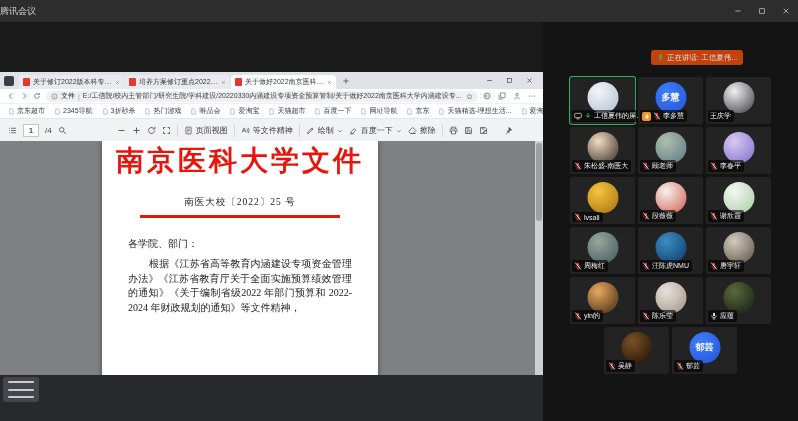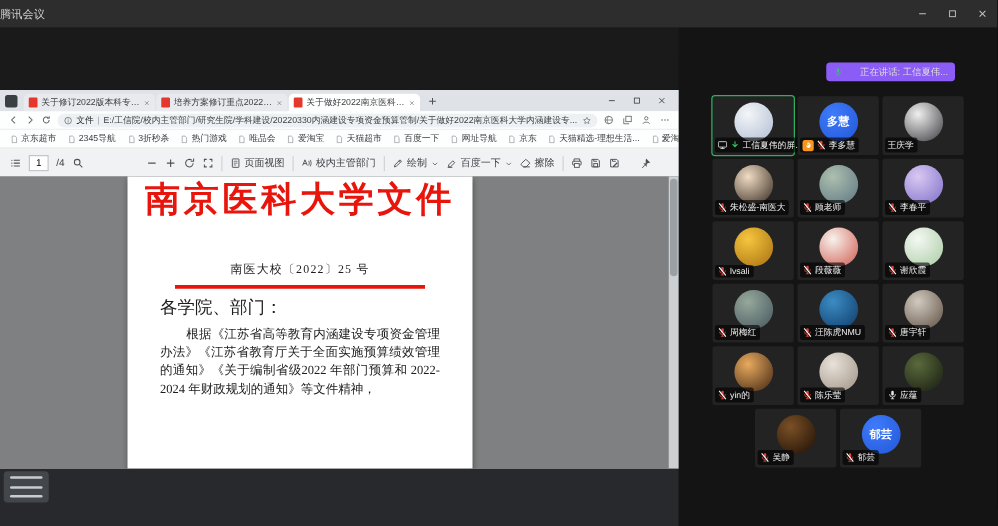--- a/index.html
+++ b/index.html
@@ -54,35 +54,35 @@
   .vsep{width:1px;height:12px;background:#d2d4d7;flex:none}
   .zgap{width:38px;flex:none}
   .pinbtn svg{color:#2e3134}
   .pinbtn{margin-left:10px}
   
   .docview{position:absolute;left:0;top:69px;width:543px;height:234px;background:#7e8081;overflow:hidden}
   .page{position:absolute;left:102px;top:0;width:276px;height:260px;background:#fff;
         box-shadow:0 1px 5px rgba(0,0,0,.45);color:#1c1c1c;
         font-family:"Liberation Serif","DejaVu Serif",serif}
   .letterhead{margin-top:2px;line-height:36px;text-align:center;color:#e8150d;font-size:28px;font-weight:bold;letter-spacing:3px}
-  .docnum{margin-top:30px;text-align:center;font-size:9.5px;letter-spacing:1px}
+  .docnum{margin-top:17px;text-align:center;font-size:9.5px;letter-spacing:1px}
   .redline{height:3px;background:#e8150d;margin:6px 38px 0}
   .dtitle{margin-top:20px;text-align:center;font-weight:bold;font-size:13px;line-height:17px}
-  .salut{margin:6px 26px 0;font-size:14px}
+  .salut{margin:19px 26px 0;font-size:10px}
   .bodytext{margin:6px 26px 0;font-size:10px;line-height:14.5px;text-indent:21px;text-align:justify}
   .sb{position:absolute;right:0;top:0;width:8px;height:234px;background:#cdd0d2}
   .sbthumb{position:absolute;top:2px;left:1px;width:6px;height:78px;background:#9aa0a4;border-radius:3px}
   .deskbot{position:absolute;left:0;top:353px;width:543px;height:46px;background:#27292d}
   .widget{position:absolute;left:3px;top:2px;width:36px;height:25px;background:#43464b;border-radius:3px;
           padding:4px 5px;box-sizing:border-box;display:flex;flex-direction:column;justify-content:space-between}
   .widget i{display:block;height:2px;background:#c9ccd1;border-radius:1px}
   
   #panel{position:absolute;left:543px;top:22px;width:255px;height:399px;background:#141414}
-  .toast{position:absolute;top:28px;left:118px;height:15px;background:#8b5cf6;border-radius:3px;
-         display:flex;align-items:center;gap:14px;padding:0 6px;font-size:7.5px;color:#ddd;white-space:nowrap}
+  .toast{position:absolute;top:28px;left:108px;height:15px;background:#c2410c;border-radius:3px;
+         display:flex;align-items:center;gap:3px;padding:0 6px;font-size:7.5px;color:#ddd;white-space:nowrap}
   .toast svg{width:7px;height:7px;color:#35c759}
   #grid{position:absolute;left:3px;top:55px;width:249px;display:flex;flex-wrap:wrap;gap:3px;justify-content:center}
   .tile{position:relative;width:65px;height:47px;background:#232323;border-radius:2px}
   .tile.share{box-shadow:0 0 0 1px #2eae62}
   .avatar{position:absolute;left:50%;top:5px;transform:translateX(-50%);width:31px;height:31px;border-radius:50%}
   .avatar.txt{display:flex;align-items:center;justify-content:center;font-size:9px;color:#fff;font-weight:bold}
   .plabel{position:absolute;left:2px;bottom:2px;max-width:76px;display:flex;align-items:center;gap:2px;
           background:rgba(0,0,0,.62);border-radius:2px;padding:1px 3px 1px 2px;box-sizing:border-box}
   .pname{font-size:7px;color:#f0f0f0;white-space:nowrap;overflow:hidden;text-overflow:ellipsis}
   .lic{width:8px;height:8px;flex:none}
@@ -462,21 +462,21 @@
         <svg class="ti">
             <use href="#s-docpage"></use>
           </svg>
         <span>页面视图</span>
       </span>
       <span class="vsep"></span>
       <span class="tbtn">
         <svg class="ti">
             <use href="#s-read"></use>
           </svg>
-        <span>校内主管部门</span>
+        <span>等文件精神</span>
       </span>
       <span class="vsep"></span>
       <span class="tbtn">
         <svg class="ti">
             <use href="#s-pen"></use>
           </svg>
         <span>绘制</span>
         <svg class="ti" style="width:6px;height:6px">
             <use href="#s-chevdn"></use>
           </svg>

